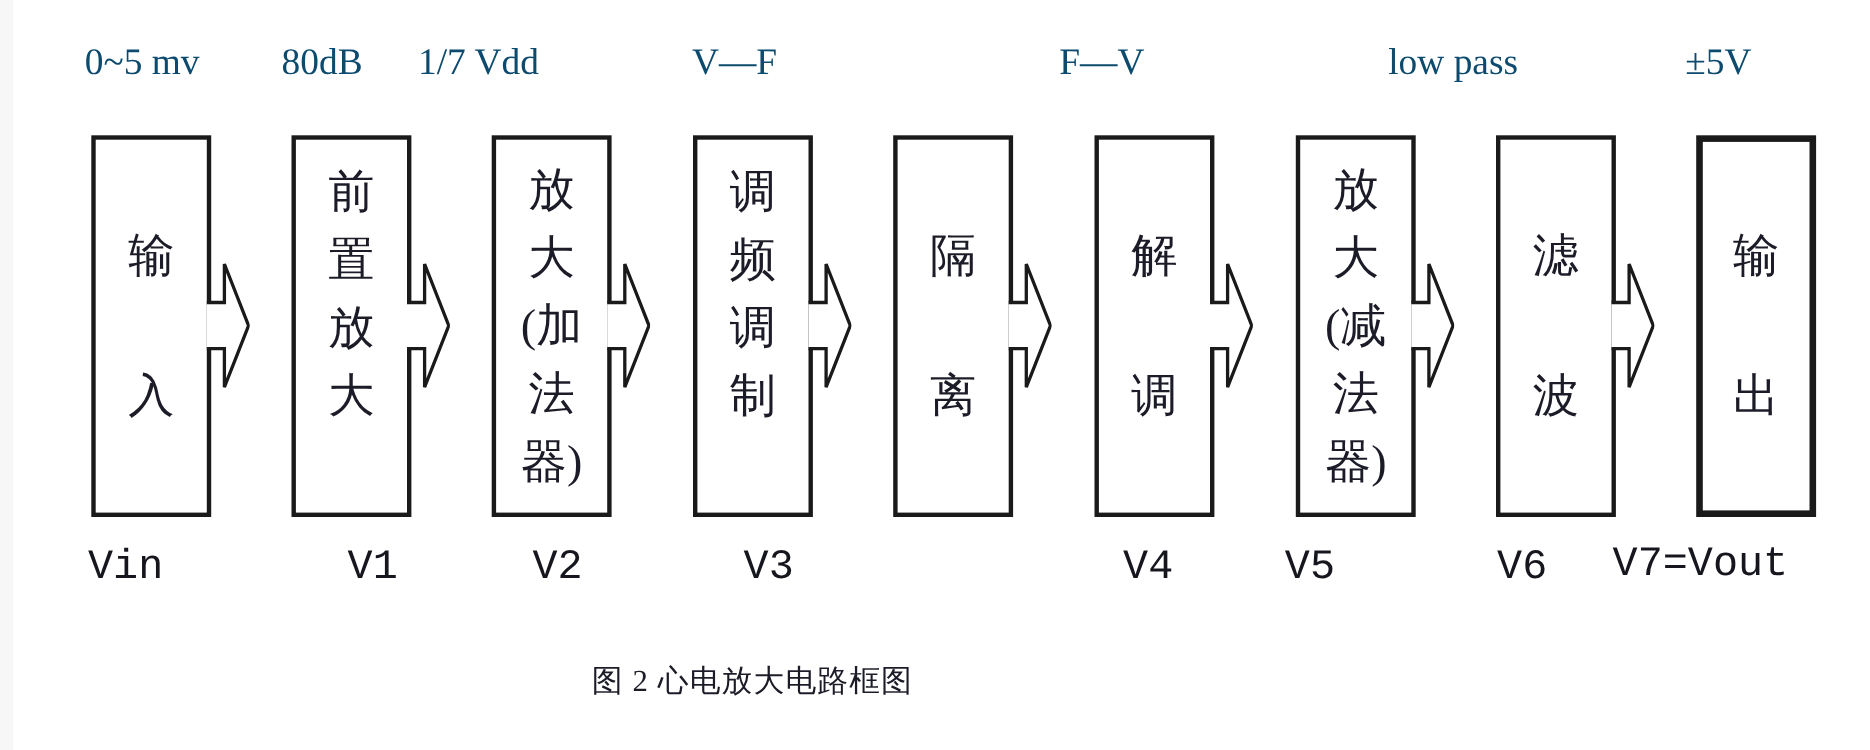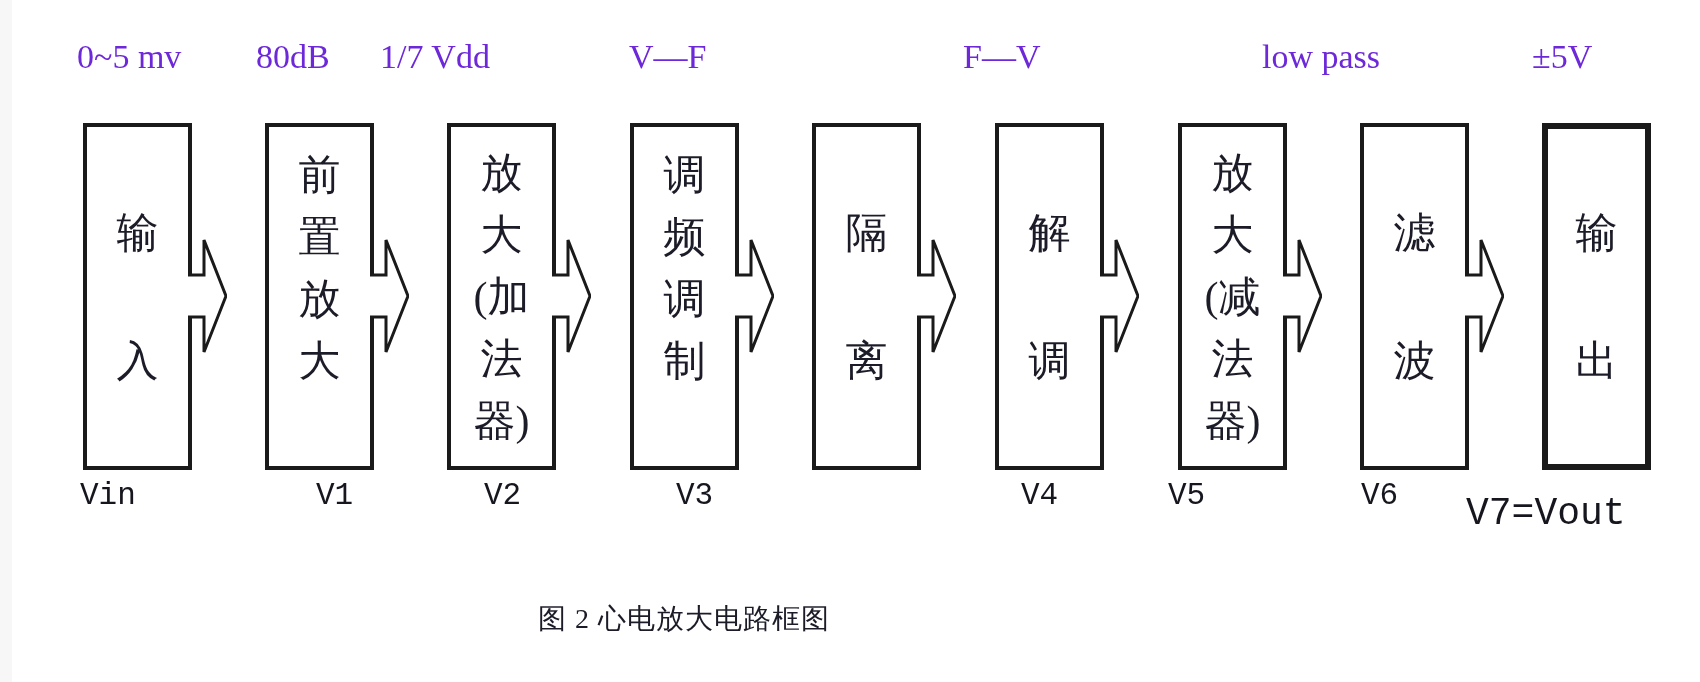--- a/index.html
+++ b/index.html
@@ -19,25 +19,25 @@
     font-family:"Liberation Serif",serif;font-size:42px;color:#1c1c28;
     text-align:center;white-space:pre-line;line-height:62px;
   }
   .lines2 .btext{line-height:128px;}
   .lines4 .btext{transform:translateY(-29px);}
   
   .arrow{position:absolute;top:238px;width:40px;height:116px;}
   
   .tlabel{
     position:absolute;top:38px;font-family:"Liberation Serif",serif;
-    font-size:34px;color:#6d28d9;white-space:nowrap;text-align:center;
+    font-size:34px;color:#0c4a6e;white-space:nowrap;text-align:center;
   }
   .blabel{
-    position:absolute;top:478px;font-family:"Liberation Mono",monospace;
-    font-size:31px;color:#16161f;white-space:nowrap;
+    position:absolute;top:494px;font-family:"Liberation Mono",monospace;
+    font-size:38px;color:#16161f;white-space:nowrap;
   }
   .blabel.small{font-size:38px;top:492px;}
   .caption{
     position:absolute;left:538px;top:600px;font-family:"Liberation Serif",serif;
     font-size:28px;color:#1c1c28;white-space:nowrap;letter-spacing:1px;
   }
 </style>
 </head>
 <body>
 

